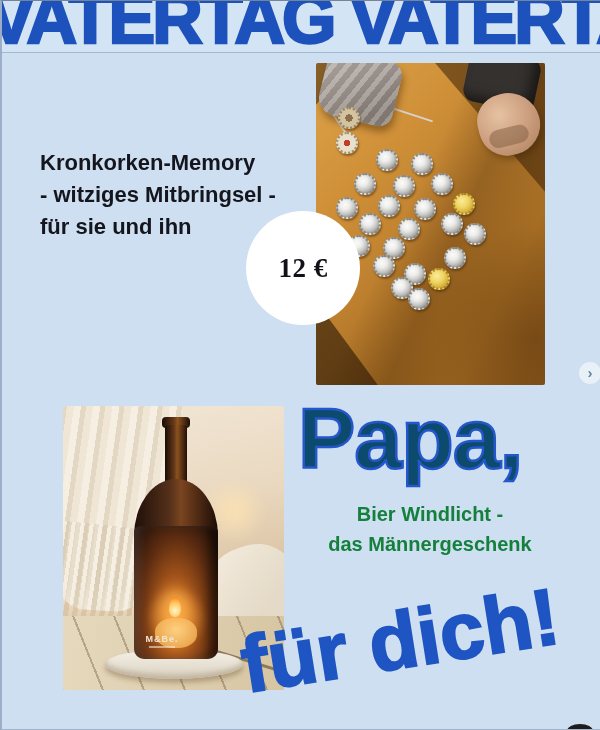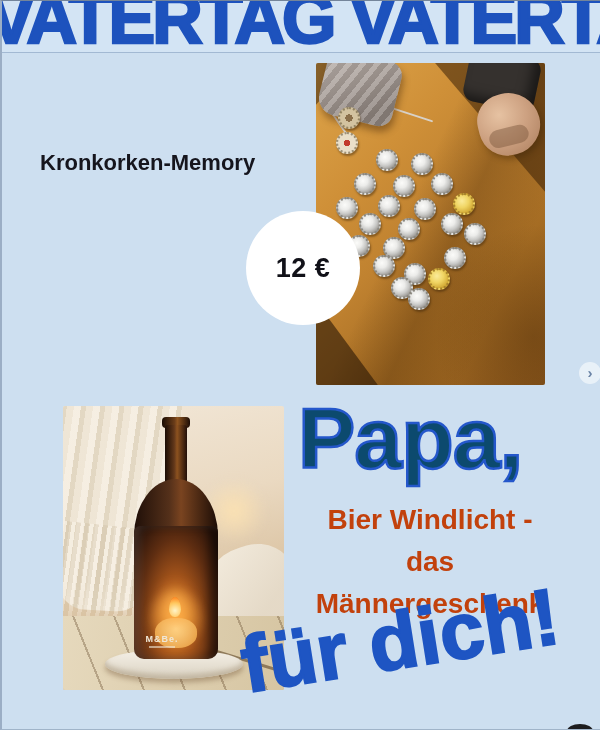--- a/index.html
+++ b/index.html
@@ -16,25 +16,25 @@
   .band-line{position:absolute;left:0;top:51px;width:600px;height:1px;background:rgba(110,140,175,.45);}
   .banner-text{
     position:absolute;left:-14px;top:-17px;white-space:nowrap;
     font-size:70px;font-weight:bold;letter-spacing:-3px;line-height:1;
     color:#1d52bd;-webkit-text-stroke:2.5px #1d52bd;
   }
   
   .kron-block{position:absolute;left:38px;top:146px;width:296px;text-align:left;
     font-size:22px;font-weight:bold;color:#15151d;line-height:1.45;}
   .wind-block{position:absolute;left:306px;top:498px;width:244px;text-align:center;
-    font-size:28px;font-weight:bold;color:#c2410c;line-height:1.5;}
+    font-size:20px;font-weight:bold;color:#15803d;line-height:1.5;}
   
   .price-circle{position:absolute;background:#ffffff;border-radius:50%;
     display:flex;align-items:center;justify-content:center;z-index:6;}
-  .price-circle.p1{left:244px;top:210px;width:114px;height:114px;}
+  .price-circle.p1{left:244px;top:210px;width:114px;height:114px;font-family:Liberation Serif, serif;}
   .price-circle.p2{left:247px;top:537px;width:118px;height:118px;}
   .price-text{font-size:27px;font-weight:bold;color:#111118;letter-spacing:.5px;}
   
   .papa{
     position:absolute;left:296px;top:394px;line-height:1;
     font-size:86px;font-weight:bold;letter-spacing:-1px;
     color:#0c4a6e;-webkit-text-stroke:2.5px #2457cb;z-index:7;
   }
   .fuer-dich{
     position:absolute;left:238px;top:600px;line-height:1;white-space:nowrap;
@@ -138,20 +138,22 @@
 <body>
 
 <div class="canvas">
 
   <div class="band"></div>
   <div class="banner-text">VATERTAG VATERTAG</div>
   <div class="band-line"></div>
 
   <div class="kron-block">
     <div>Kronkorken-Memory</div>
+    <div>- witziges Mitbringsel -</div>
+    <div>für sie und ihn</div>
   </div>
 
   <div class="photo1">
     <div class="shade"></div>
     <div class="tr-shadow"></div>
     <div class="tl-shadow"></div>
     <div class="bag-string"></div>
     <div class="bag-string s2"></div>
     <div class="bag"></div>
     <div class="sleeve"></div>

